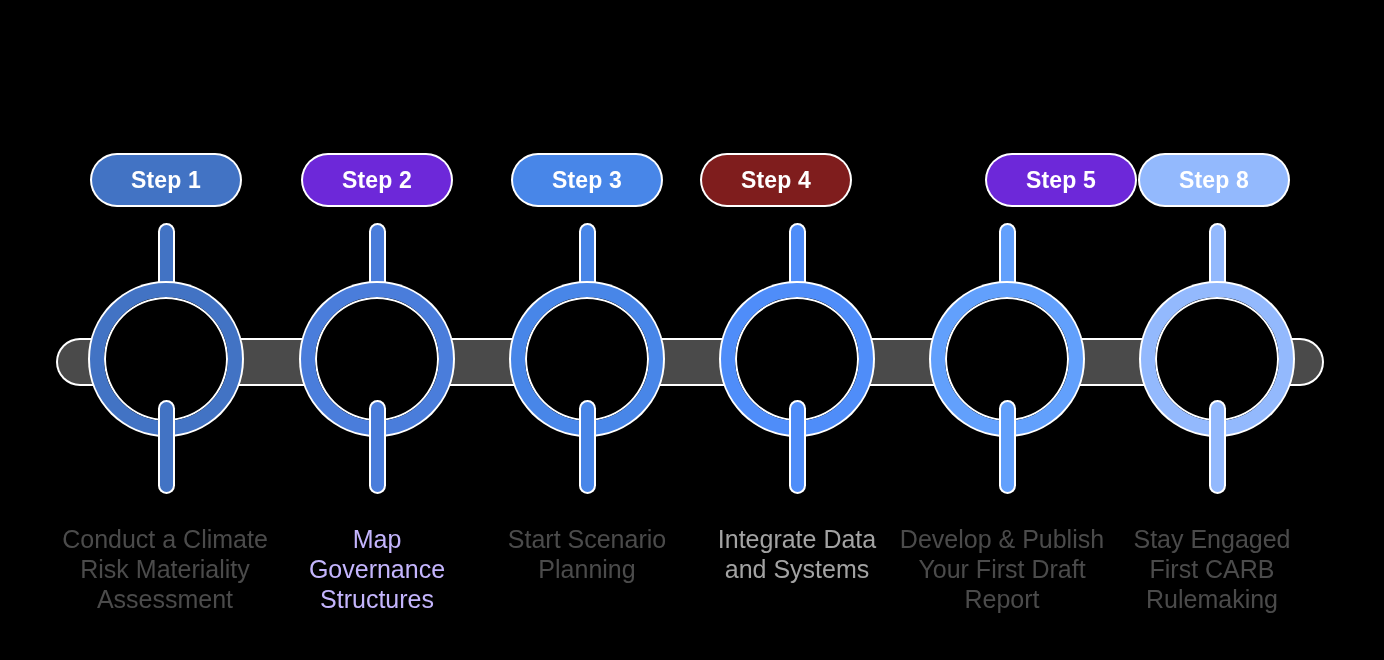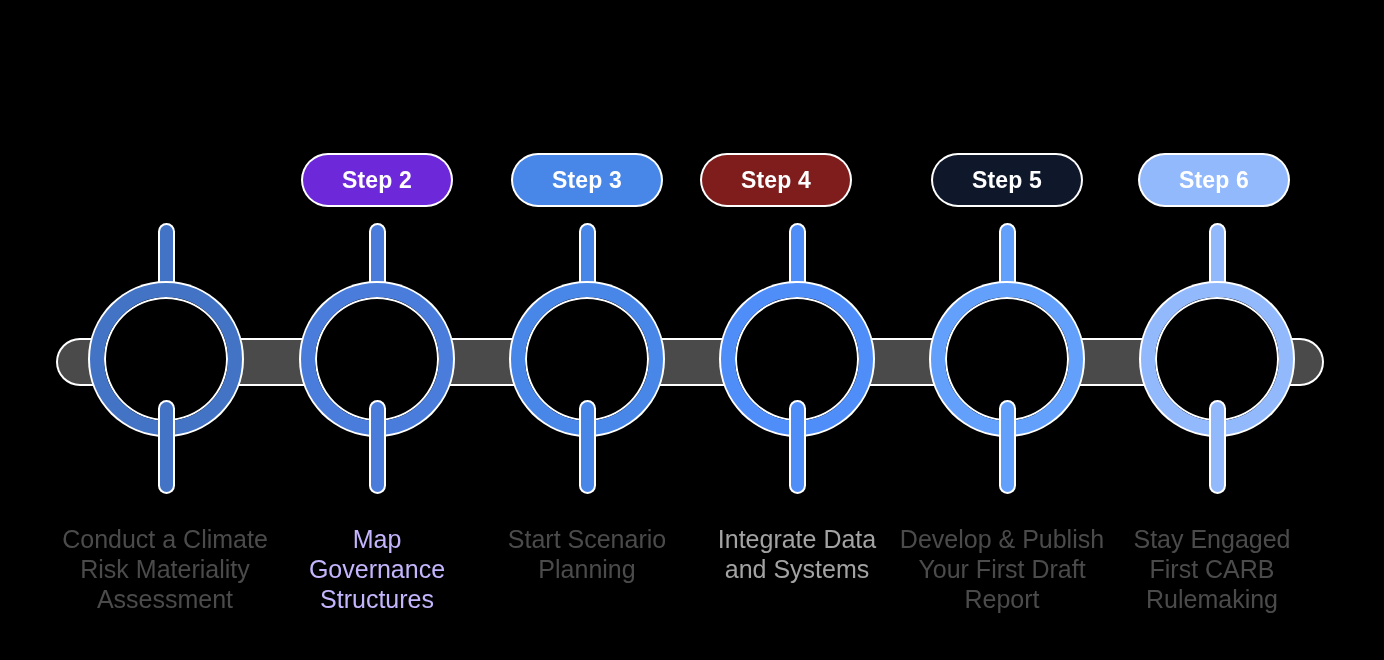--- a/index.html
+++ b/index.html
@@ -113,34 +113,37 @@
   }
 </style>
 </head>
 <body style="background: rgb(0, 0, 0);">
 
 <div id="infographic">
 
   <div class="track" style="background: rgb(74, 74, 74);"></div>
 
   <div class="pill-row">
+    <div class="step-pill" style="left: 92px; background: rgb(66, 115, 196);">
+      <span class="pill-label">Step 1</span>
+    </div>
     <div class="step-pill" style="left: 303px; background: #6d28d9;">
       <span class="pill-label">Step 2</span>
     </div>
     <div class="step-pill" style="left: 513px; background: rgb(72, 134, 232);">
       <span class="pill-label">Step 3</span>
     </div>
     <div class="step-pill" style="left: 702px; background: #7f1d1d;">
       <span class="pill-label">Step 4</span>
     </div>
-    <div class="step-pill" style="left: 933px; background: #0f172a;">
+    <div class="step-pill" style="left: 987px; background: #6d28d9;">
       <span class="pill-label">Step 5</span>
     </div>
     <div class="step-pill" style="left: 1140px; background: rgb(147, 185, 253);">
-      <span class="pill-label">Step 6</span>
+      <span class="pill-label">Step 8</span>
     </div>
   </div>
 
   <div class="node" style="left:90px;">
     <div class="stem-top" style="background: rgb(66, 115, 196);"></div>
     <div class="ring" style="border-color: rgb(66, 115, 196);"></div>
     <div class="stem-bottom" style="background: rgb(66, 115, 196);"></div>
   </div>
   <div class="node" style="left:301px;">
     <div class="stem-top" style="background: rgb(74, 125, 219);"></div>

